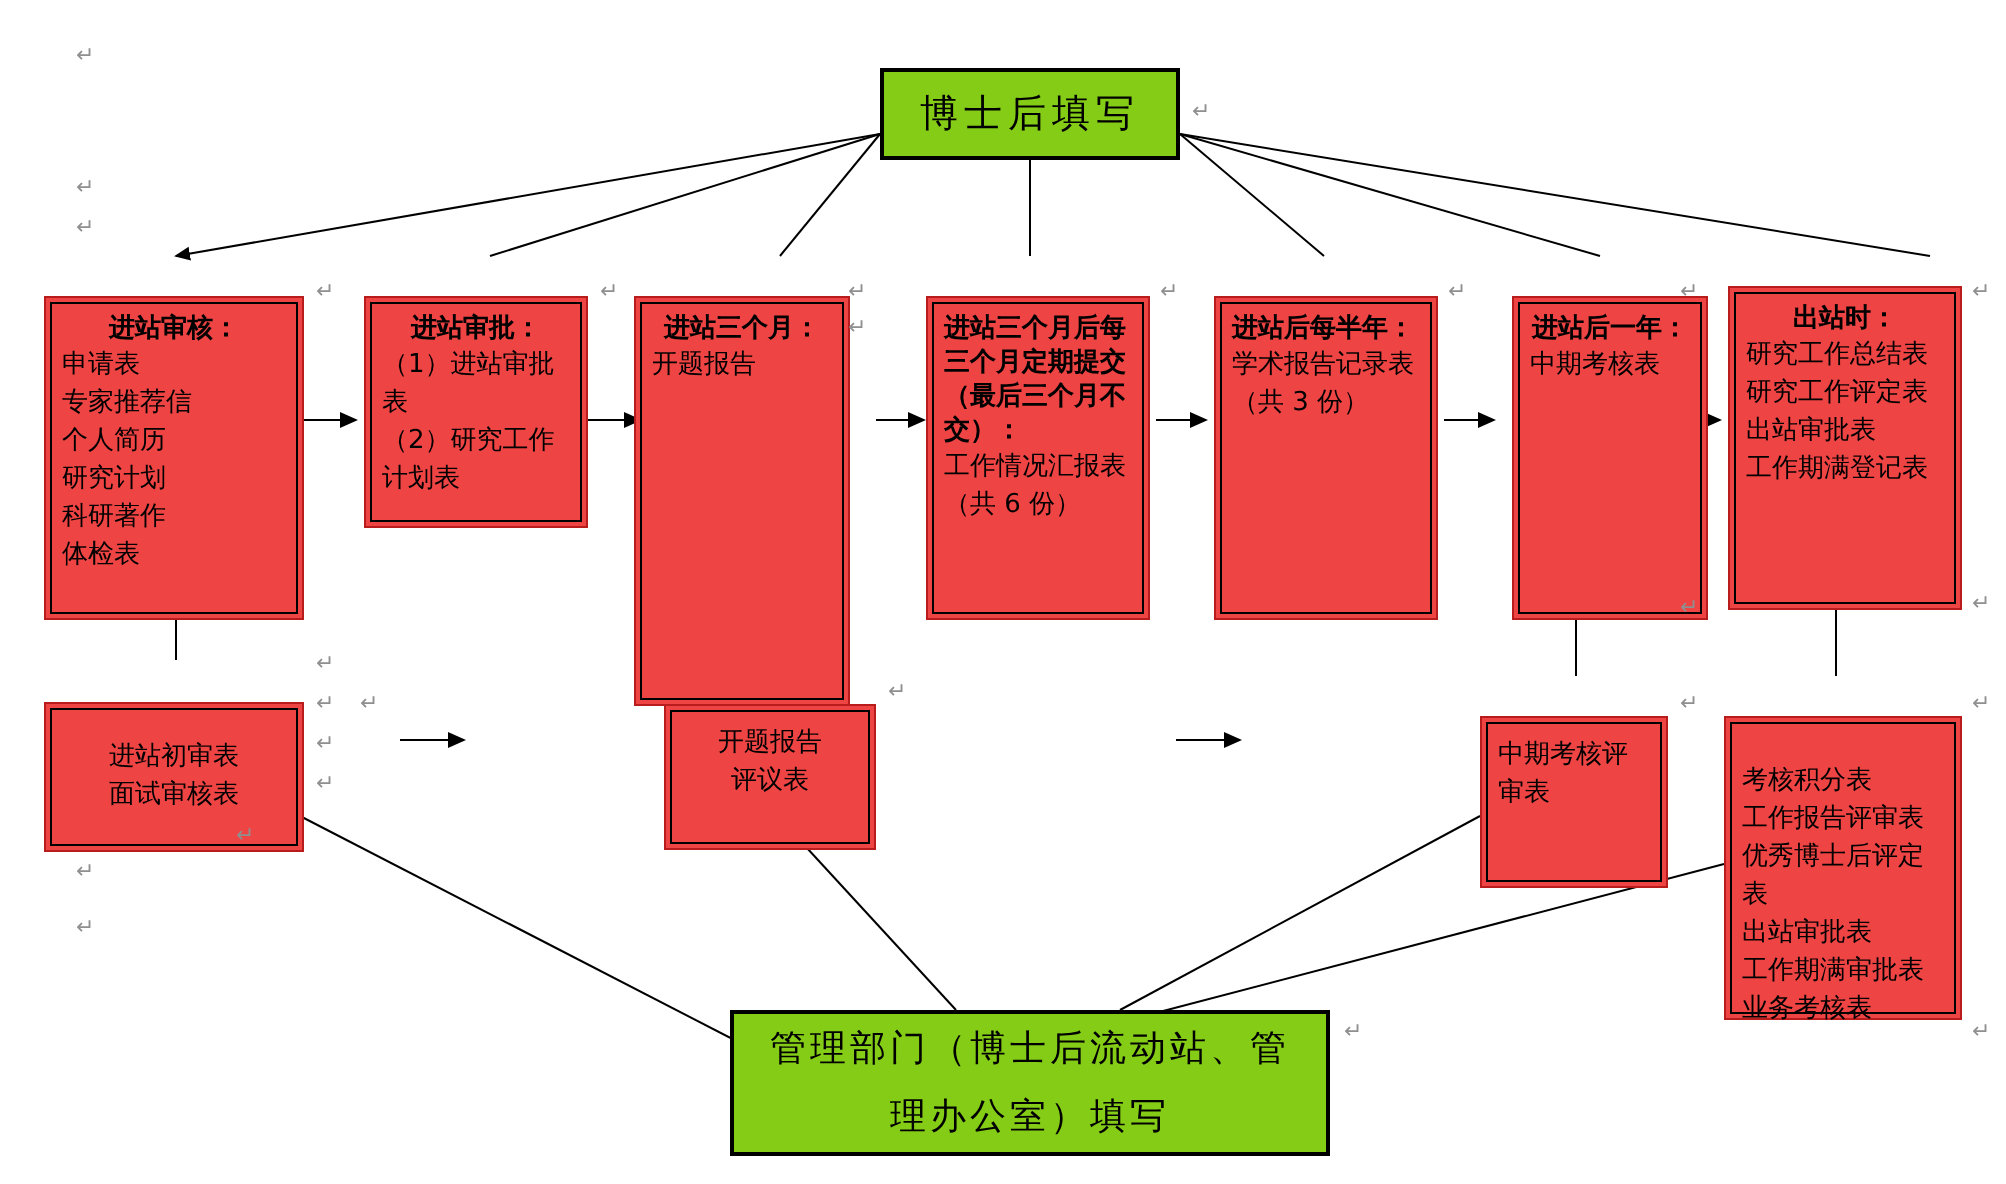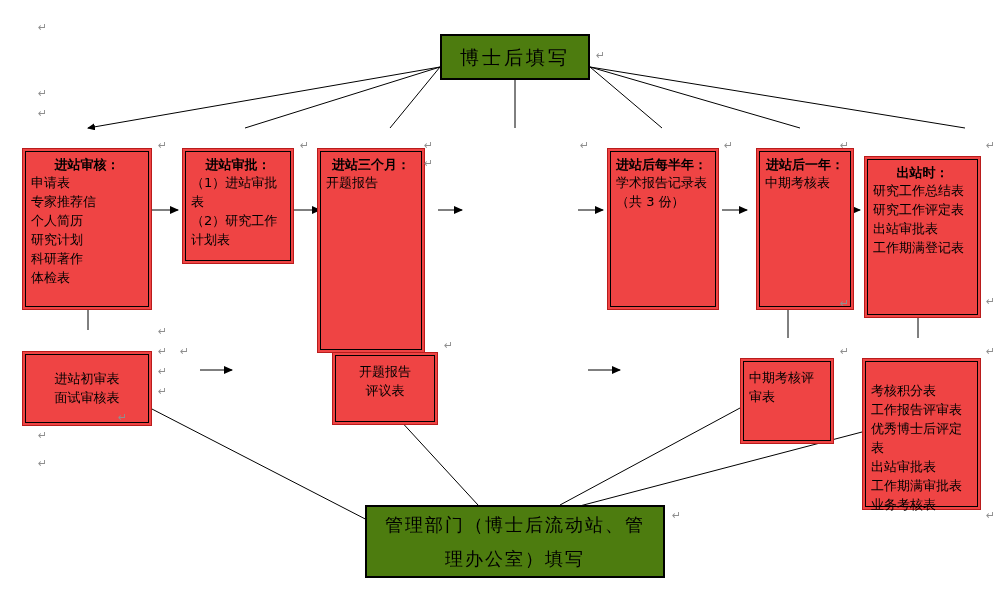--- a/index.html
+++ b/index.html
@@ -61,21 +61,21 @@
     color: #8f8f8f;
     font-size: 11px;
     font-family: "DejaVu Sans", sans-serif;
     line-height: 11px;
     user-select: none;
   }
   
   .banner {
     position: absolute;
     box-sizing: border-box;
-    background: #4d7c0f;
+    background: #84cc16;
     border: 2px solid #000;
     display: flex;
     align-items: center;
     justify-content: center;
   }
   .banner .btext {
     font-family: "DejaVu Serif", "Liberation Serif", serif;
     font-size: 19px;
     font-weight: 500;
     letter-spacing: 3px;
@@ -160,36 +160,42 @@
     </div>
   </div>
 
   <div class="box" style="left:317px; top:128px; width:108px; height:205px;">
     <div class="inner">
       <div class="title">进站三个月：</div>
       <div class="item">开题报告</div>
     </div>
   </div>
 
+  <div class="box" style="left:463px; top:128px; width:112px; height:162px;">
+    <div class="inner">
+      <div class="title wrap">进站三个月后每三个月定期提交（最后三个月不交）：</div>
+      <div class="item">工作情况汇报表（共 6 份）</div>
+    </div>
+  </div>
 
   <div class="box" style="left:607px; top:128px; width:112px; height:162px;">
     <div class="inner">
       <div class="title wrap">进站后每半年：</div>
       <div class="item">学术报告记录表（共 3 份）</div>
     </div>
   </div>
 
   <div class="box" style="left:756px; top:128px; width:98px; height:162px;">
     <div class="inner">
       <div class="title">进站后一年：</div>
       <div class="item">中期考核表</div>
     </div>
   </div>
 
-  <div class="box" style="left:864px; top:136px; width:117px; height:162px;">
+  <div class="box" style="left:864px; top:123px; width:117px; height:162px;">
     <div class="inner">
       <div class="title">出站时：</div>
       <div class="item">研究工作总结表</div>
       <div class="item">研究工作评定表</div>
       <div class="item">出站审批表</div>
       <div class="item">工作期满登记表</div>
     </div>
   </div>
 
   <div class="box" style="left:22px; top:331px; width:130px; height:75px;">

